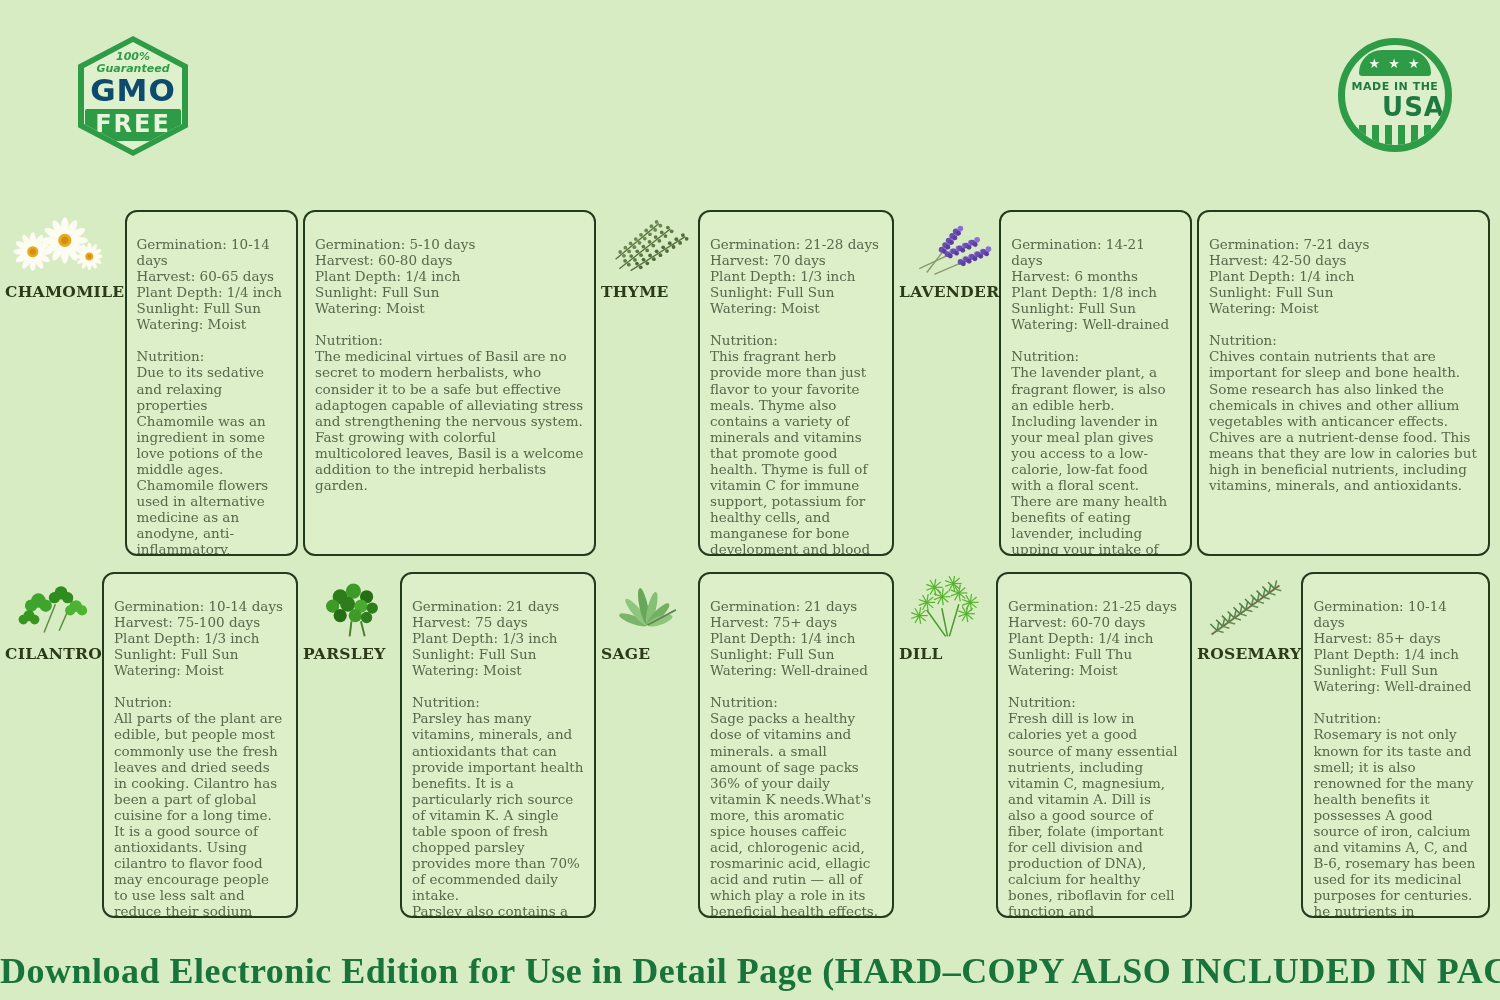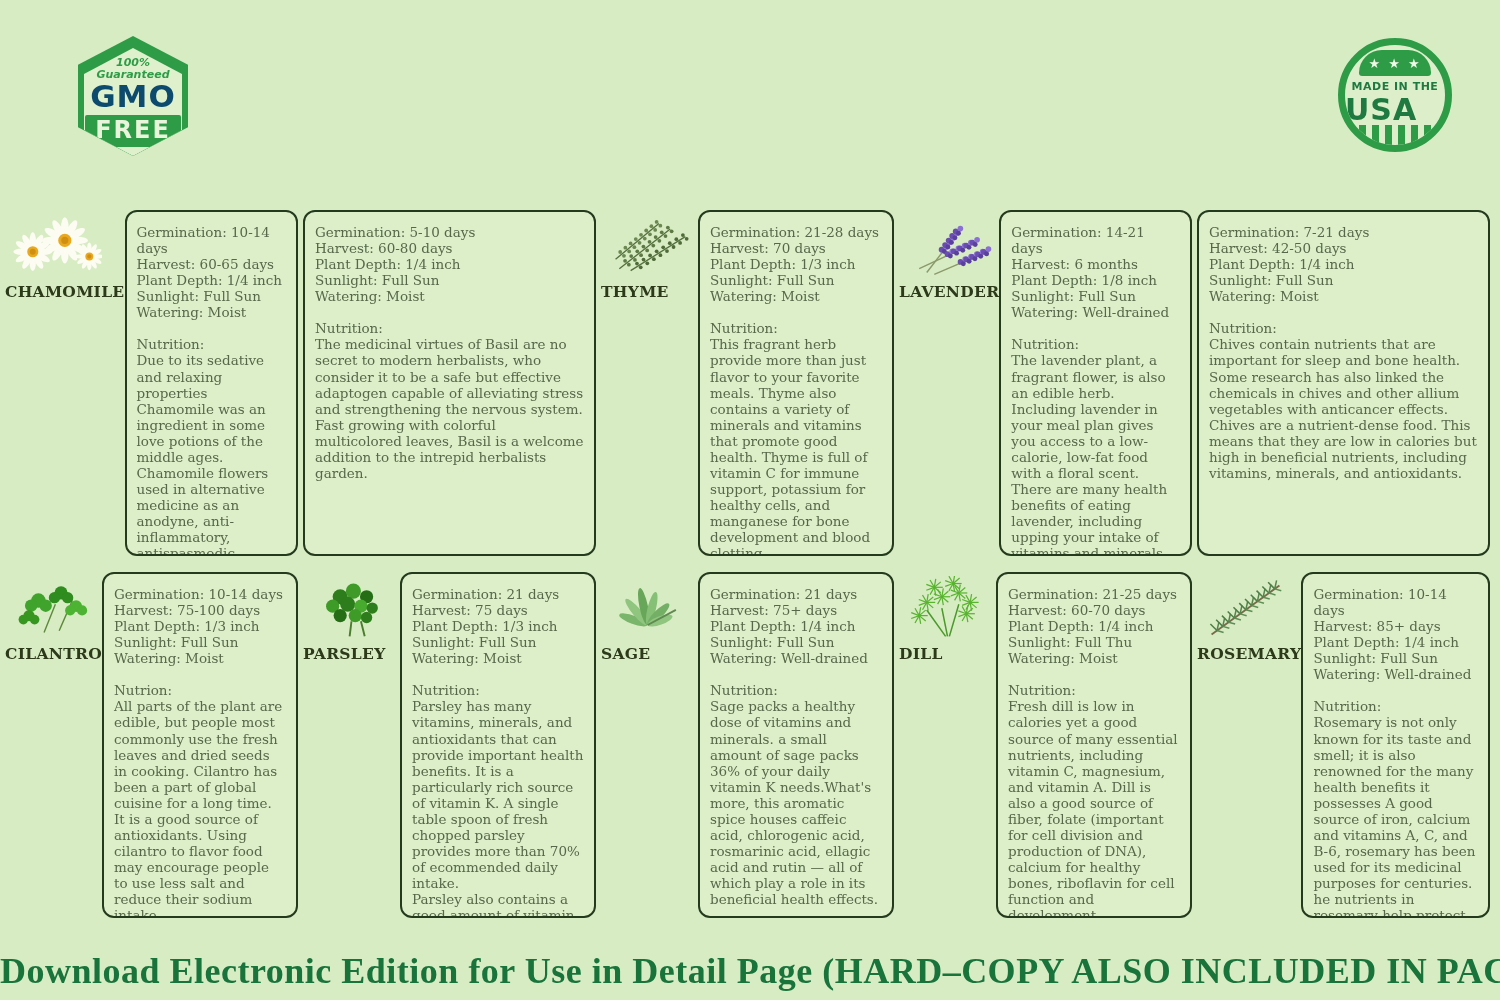--- a/index.html
+++ b/index.html
@@ -20,21 +20,21 @@
     font-size:47px;line-height:1.4;
     color:#3e4d1e;
     letter-spacing:1px;
   }
 
   
   .gmo-badge{
     position:absolute;left:78px;top:36px;width:110px;height:120px;
     background:#2e9c47;
     clip-path:polygon(50% 0,100% 24%,100% 76%,50% 100%,0 76%,0 24%);
-    display:flex;align-items:flex-end;justify-content:center;
+    display:flex;align-items:center;justify-content:center;
   }
   .gmo-inner{
     width:98px;height:108px;background:#dff0cc;
     clip-path:polygon(50% 0,100% 24%,100% 76%,50% 100%,0 76%,0 24%);
     display:flex;flex-direction:column;align-items:center;justify-content:center;
     font-family:"DejaVu Sans", sans-serif;
   }
   .gmo-top{font-size:11px;font-style:italic;font-weight:bold;color:#2e9c47;line-height:1.05;text-align:center;}
   .gmo-main{font-size:31px;font-weight:900;color:#0c4a6e;letter-spacing:1px;line-height:1;margin-top:1px;}
   .gmo-band{
@@ -55,22 +55,22 @@
     width:72px;height:26px;background:#2e9c47;
     border-radius:36px 36px 5px 5px;
     display:flex;align-items:center;justify-content:center;
     color:#f2f8e8;font-size:13px;letter-spacing:2px;
   }
   .usa-made{
     position:absolute;top:35px;left:0;right:0;text-align:center;
     font-size:11px;font-weight:bold;color:#1e7a40;letter-spacing:.5px;
   }
   .usa-usa{
-    position:absolute;top:47px;left:0;right:0;text-align:left;
-    font-size:30px;font-weight:bold;color:#1e7a40;letter-spacing:1px;
+    position:absolute;top:47px;left:0;right:0;text-align:right;
+    font-size:26px;font-weight:bold;color:#1e7a40;letter-spacing:1px;
   }
   .usa-stripes{
     position:absolute;bottom:-2px;left:50%;transform:translateX(-50%);
     display:flex;gap:6px;height:22px;
   }
   .usa-stripes span{width:7px;background:#2e9c47;display:block;}
 
   
   .herb-row{
     position:absolute;left:5px;width:1490px;
@@ -86,21 +86,21 @@
   .herb-image{width:97px;height:66px;}
   .herb-image svg{width:100%;height:100%;display:block;}
   .herb-name{
     margin-top:2px;font-weight:bold;font-size:15.5px;color:#2c3a1a;
     white-space:nowrap;letter-spacing:.3px;
   }
   .herb-card{
     flex:1;height:346px;box-sizing:border-box;
     border:2px solid #243a1d;border-radius:12px;
     background:#dcefc9;
-    padding:12px 10px;
+    padding:24px 10px;
     overflow:hidden;
     color:#57684a;
     font-size:13.5px;line-height:1.19;
     margin-right:5px;
   }
   .stats{white-space:pre-line;}
   .nutrition-label{margin-top:16px;}
   .nutrition{white-space:pre-line;}
 
   

